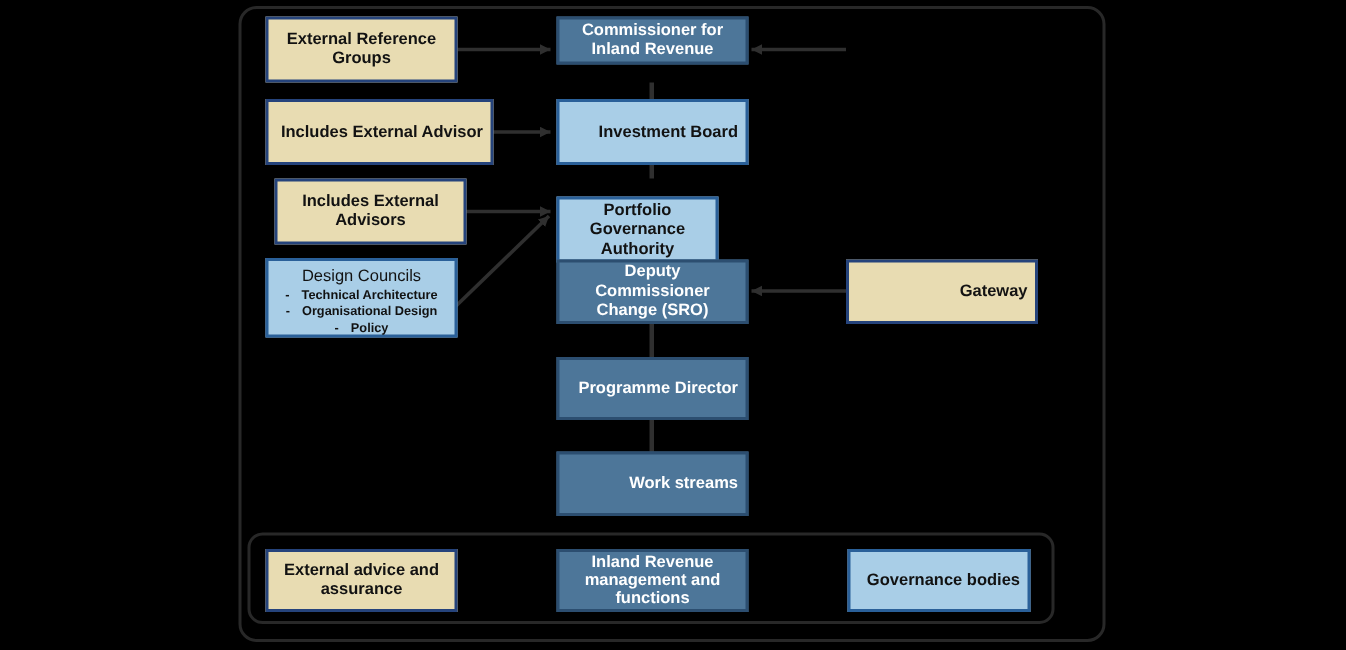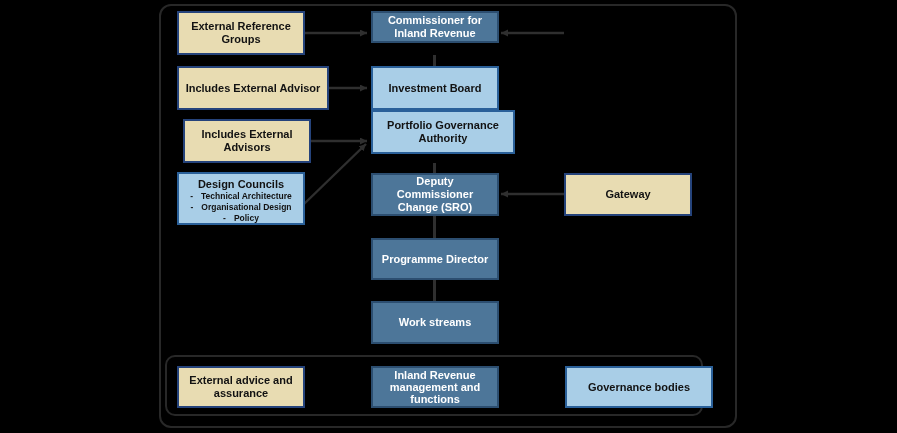--- a/index.html
+++ b/index.html
@@ -16,29 +16,29 @@
   .legend-frame{
     position:absolute;left:165px;top:355px;width:538px;height:61px;
     border:2px solid var(--frame-border,#282828);border-radius:10px;box-sizing:border-box;
   }
   .connectors{position:absolute;left:0;top:0;width:897px;height:433px;pointer-events:none;}
   .connectors line{stroke:var(--connector,#2f2f2f);stroke-width:2.4px;}
   .connectors line.v{stroke-width:3px;}
   .connectors .ah{fill:var(--connector,#2f2f2f);}
   .box{
     position:absolute;box-sizing:border-box;
-    display:flex;align-items:center;justify-content:center;
+    display:flex;align-items:center;justify-content:flex-end;
     text-align:center;font-weight:bold;font-size:11px;line-height:13px;
     padding:4px 5px;
   }
   .tan{background:var(--tan-fill,#e8dcb2);border:2px solid var(--tan-border,#25437b);color:var(--text-dark,#121212);}
   .dark{background:var(--dark-blue-fill,#4d7699);border:2px solid var(--dark-blue-border,#2c4e70);color:var(--text-light,#fff);}
   .light{background:var(--light-blue-fill,#a9cee7);border:2px solid var(--light-blue-border,#2a6099);color:var(--text-dark,#121212);}
   .dc{flex-direction:column;justify-content:flex-start;padding:3px 4px 2px;}
-  .dc-title{font-size:11px;line-height:14px;font-weight:bold;}
+  .dc-title{font-size:11px;line-height:14px;font-weight:normal;}
   .dc-item{
     display:flex;align-items:baseline;justify-content:center;gap:8px;
     width:100%;font-size:8.5px;line-height:11px;font-weight:bold;
   }
   .dc-item .dash{flex:0 0 auto;}
 </style>
 </head>
 <body>
 
 <div class="stage">
@@ -89,21 +89,21 @@
       <span class="txt">Policy</span>
     </div>
   </div>
 
   <div class="box dark" style="left:371px;top:11px;width:128px;height:32px">
     <span>Commissioner for Inland Revenue</span>
   </div>
   <div class="box light" style="left:371px;top:66px;width:128px;height:44px">
     <span>Investment Board</span>
   </div>
-  <div class="box light" style="left:371px;top:110px;width:144px;height:44px">
+  <div class="box light" style="left:371px;top:131px;width:108px;height:44px">
     <span>Portfolio Governance Authority</span>
   </div>
   <div class="box dark" style="left:371px;top:173px;width:128px;height:43px">
     <span>Deputy Commissioner Change (SRO)</span>
   </div>
   <div class="box dark" style="left:371px;top:238px;width:128px;height:42px">
     <span>Programme Director</span>
   </div>
   <div class="box dark" style="left:371px;top:301px;width:128px;height:43px">
     <span>Work streams</span>
@@ -112,17 +112,17 @@
   <div class="box tan" style="left:564px;top:173px;width:128px;height:43px">
     <span>Gateway</span>
   </div>
 
   <div class="box tan" style="left:177px;top:366px;width:128px;height:42px">
     <span>External advice and assurance</span>
   </div>
   <div class="box dark" style="left:371px;top:366px;width:128px;height:42px;line-height:12px">
     <span>Inland Revenue management and functions</span>
   </div>
-  <div class="box light" style="left:565px;top:366px;width:148px;height:42px">
+  <div class="box light" style="left:565px;top:366px;width:122px;height:42px">
     <span>Governance bodies</span>
   </div>
 
 </div>
 
 </body></html>

